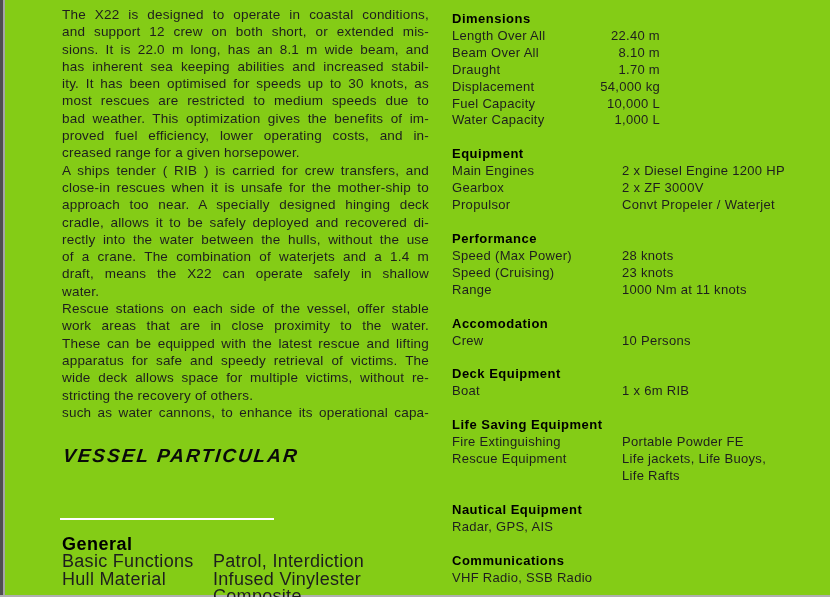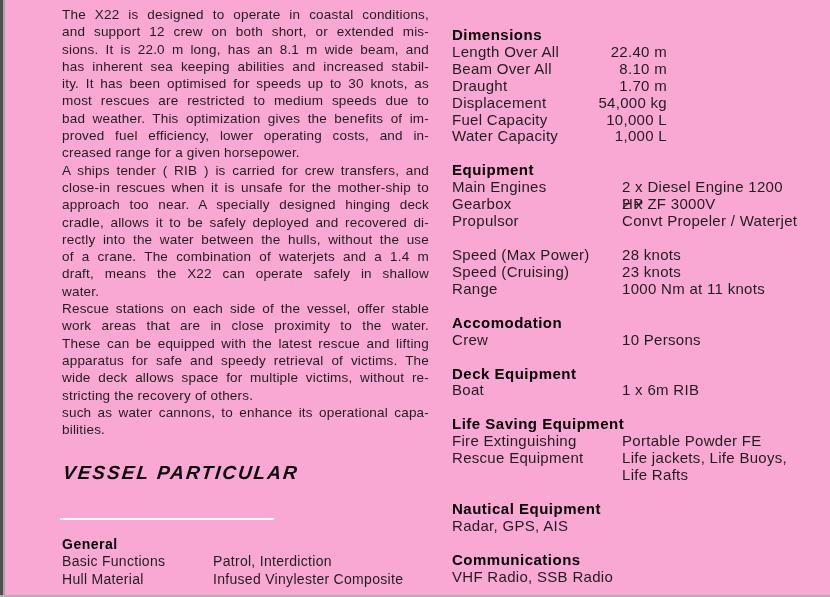--- a/index.html
+++ b/index.html
@@ -1,19 +1,19 @@
 <!DOCTYPE html>
 <html><head>
 <meta charset="utf-8">
 <style>
   html,body{margin:0;padding:0;background:#e9e9e9;}
   .page{
     position:relative;
     width:830px;height:597px;
-    background:#f9a8d4;
+    background:#84cc16;
     overflow:hidden;
     font-family:"Liberation Sans","DejaVu Sans",sans-serif;
     color:#1e1e1e;
   }
   .edge-dark{position:absolute;left:0;top:0;width:3px;height:100%;background:#4f4f4f;}
   .edge-light{position:absolute;left:3px;top:0;width:2px;height:100%;background:#a5a5a5;}
   .edge-bottom{position:absolute;left:0;bottom:0;width:100%;height:2px;background:#b0b0b0;}
 
   
   .article{
@@ -28,34 +28,34 @@
     position:relative;
     margin:24px 0 0 0;
     font-size:19px;line-height:22px;
     font-weight:bold;font-style:italic;
     letter-spacing:2px;color:#0a0a0a;
     transform:skewX(-6deg);transform-origin:left bottom;
     white-space:nowrap;
   }
   .vp-slice{position:absolute;left:60px;top:518px;width:214px;height:1.5px;background:#fefefe;}
 
-  .general{position:absolute;left:62px;top:536px;width:367px;font-size:14px;line-height:17.3px;}
+  .general{position:absolute;left:62px;top:536px;width:367px;font-size:18px;line-height:17.3px;}
   .gen-heading{font-weight:bold;color:#000;letter-spacing:0.5px;}
   .gen-row{position:relative;letter-spacing:0.3px;}
   .gen-row .val{position:absolute;left:151px;top:0;}
 
   
-  .specs{position:absolute;left:452px;top:11px;width:348px;font-size:15px;line-height:16.9px;margin-top:16px;}
+  .specs{position:absolute;left:452px;top:11px;width:348px;font-size:13px;line-height:16.9px;}
   .spec-section{margin:0;}
   .spec-section + .spec-section{margin-top:17px;}
   .spec-heading{font-weight:bold;color:#000;letter-spacing:0.5px;}
   .spec-row{position:relative;letter-spacing:0.3px;}
   .spec-row .label{display:inline-block;}
   .spec-row .val{position:absolute;left:170px;top:0;white-space:pre-line;}
-  .spec-row.dim .val{left:7px;width:208px;text-align:right;}
+  .spec-row.dim .val{left:0;width:208px;text-align:right;}
   .spec-row.tall{min-height:33.8px;}
   .spec-text{letter-spacing:0.3px;}
 </style>
 </head>
 <body>
 
 <div class="page">
   <div class="edge-dark"></div>
   <div class="edge-light"></div>
   <div class="edge-bottom"></div>
@@ -86,21 +86,20 @@
         <div class="para">
           <div class="line">Rescue stations on each side of the vessel, offer stable</div>
           <div class="line">work areas that are in close proximity to the water.</div>
           <div class="line">These can be equipped with the latest rescue and lifting</div>
           <div class="line">apparatus for safe and speedy retrieval of victims. The</div>
           <div class="line">wide deck allows space for multiple victims, without re-</div>
           <div class="line last">stricting the recovery of others.</div>
         </div>
         <div class="para">
           <div class="line">such as water cannons, to enhance its operational capa-</div>
-          <div class="line last">bilities.</div>
         </div>
       </div>
     <div class="vp-title">VESSEL PARTICULAR</div>
   </div>
   <div class="vp-slice"></div>
 
   <div class="general">
     <div class="gen-heading">General</div>
     <div id="general-rows">
         <div class="gen-row"><span class="label">Basic Functions</span><span class="val">Patrol, Interdiction</span></div>
@@ -118,20 +117,21 @@
         <div class="spec-row dim"><span class="label">Fuel Capacity</span><span class="val">10,000 L</span></div>
         <div class="spec-row dim"><span class="label">Water Capacity</span><span class="val">1,000 L</span></div>
       </div>
       <div class="spec-section">
         <div class="spec-heading">Equipment</div>
         <div class="spec-row"><span class="label">Main Engines</span><span class="val">2 x Diesel Engine 1200 HP</span></div>
         <div class="spec-row"><span class="label">Gearbox</span><span class="val">2 x ZF 3000V</span></div>
         <div class="spec-row"><span class="label">Propulsor</span><span class="val">Convt Propeler / Waterjet</span></div>
       </div>
       <div class="spec-section">
+        <div class="spec-heading">Performance</div>
         <div class="spec-row"><span class="label">Speed (Max Power)</span><span class="val">28 knots</span></div>
         <div class="spec-row"><span class="label">Speed (Cruising)</span><span class="val">23 knots</span></div>
         <div class="spec-row"><span class="label">Range</span><span class="val">1000 Nm at 11 knots</span></div>
       </div>
       <div class="spec-section">
         <div class="spec-heading">Accomodation</div>
         <div class="spec-row"><span class="label">Crew</span><span class="val">10 Persons</span></div>
       </div>
       <div class="spec-section">
         <div class="spec-heading">Deck Equipment</div>

